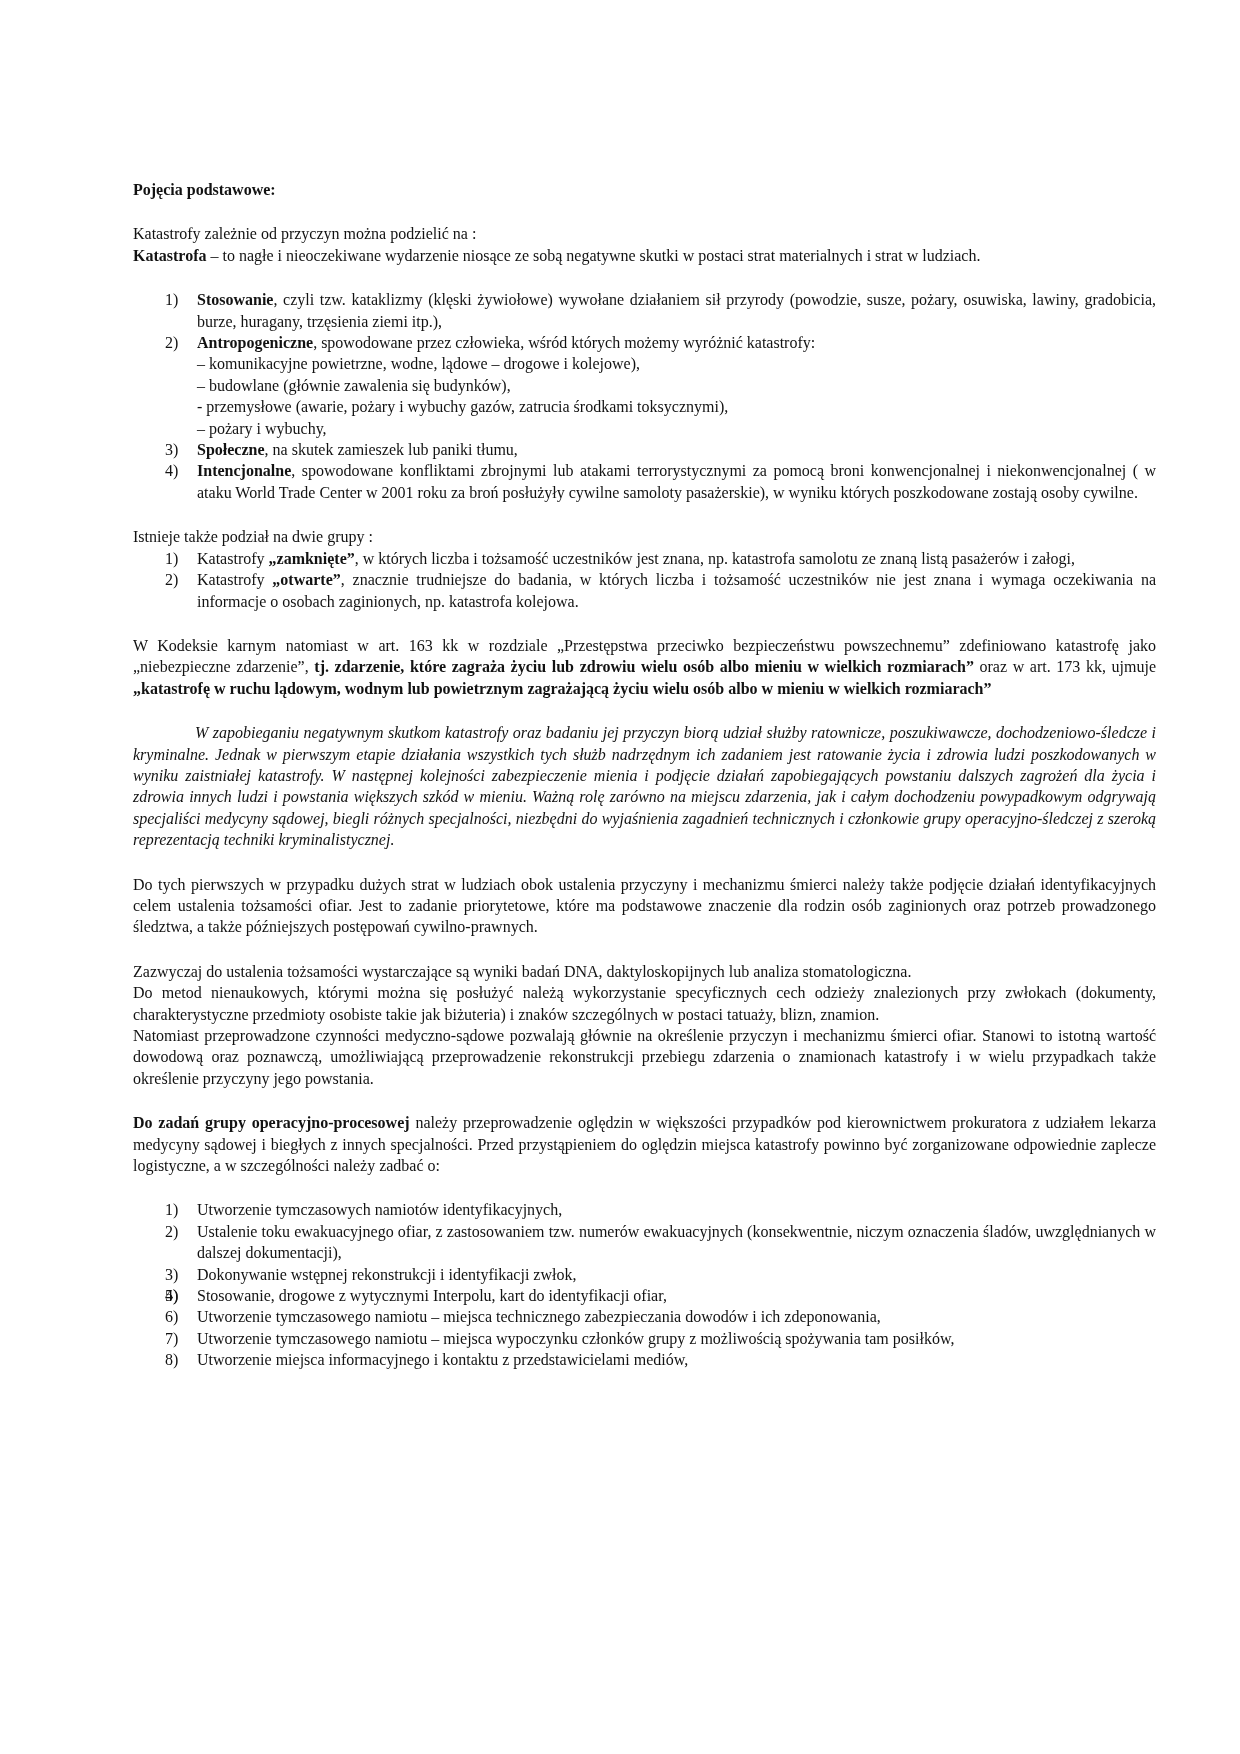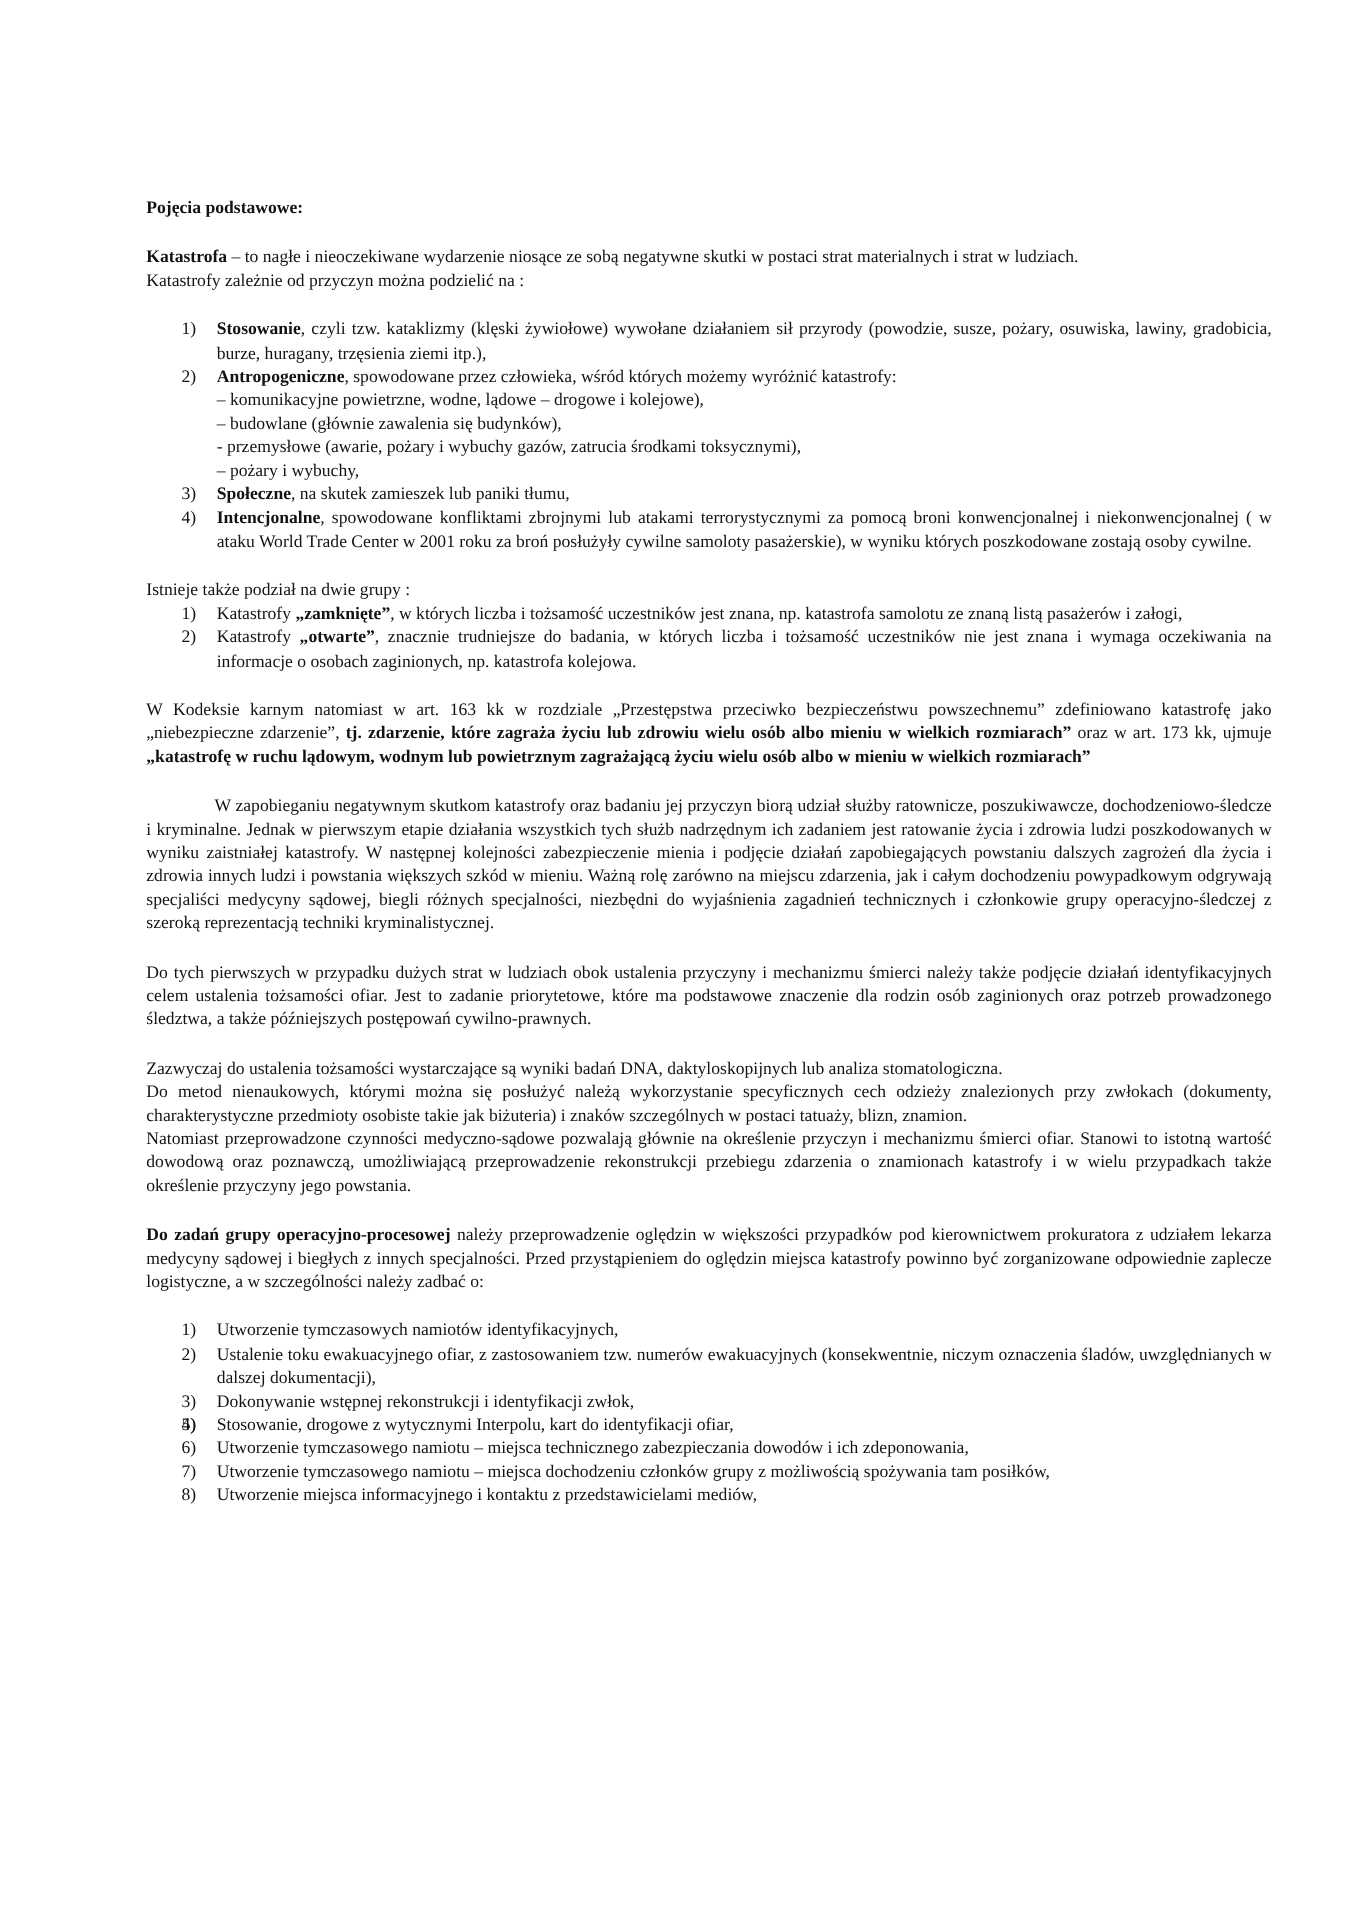--- a/index.html
+++ b/index.html
@@ -23,43 +23,43 @@
     padding: 147px 84px 0 133px;
     background: #ffffff;
     overflow: hidden;
     margin-top: 32px;
   }
   p {
     margin: 0;
     text-align: justify;
   }
   p.heading { font-weight: bold; }
-  p.indent { text-indent: 62px; }
+  p.indent { text-indent: 62px; font-style: italic; }
   .b { font-weight: bold; }
   .spacer { height: 23px; }
   .list { margin: 0; }
   .item {
     position: relative;
     padding-left: 64px;
     text-align: justify;
   }
   .item .num {
     position: absolute;
     left: 32px;
     top: 0;
   }
 </style>
 </head>
 <body>
 
 <main class="page">
     <p class="heading"><span class="b">Pojęcia podstawowe:</span></p>
     <div class="spacer"></div>
+    <p class=""><span>Katastrofy zależnie od przyczyn można podzielić na :</span></p>
     <p class=""><span class="b">Katastrofa</span><span> – to nagłe i nieoczekiwane wydarzenie niosące ze sobą negatywne skutki w postaci strat materialnych i strat w ludziach.</span></p>
-    <p class=""><span>Katastrofy zależnie od przyczyn można podzielić na :</span></p>
     <div class="spacer"></div>
     <div class="list">
       <div class="item"><span class="num">1)</span><span class="b">Stosowanie</span><span>, czyli tzw. kataklizmy (klęski żywiołowe) wywołane działaniem sił przyrody (powodzie, susze, pożary, osuwiska, lawiny, gradobicia, burze, huragany, trzęsienia ziemi itp.),</span></div>
       <div class="item"><span class="num">2)</span><span class="b">Antropogeniczne</span><span>, spowodowane przez człowieka, wśród których możemy wyróżnić katastrofy:</span><br><span>– komunikacyjne powietrzne, wodne, lądowe – drogowe i kolejowe),</span><br><span>– budowlane (głównie zawalenia się budynków),</span><br><span>- przemysłowe (awarie, pożary i wybuchy gazów, zatrucia środkami toksycznymi),</span><br><span>– pożary i wybuchy,</span></div>
       <div class="item"><span class="num">3)</span><span class="b">Społeczne</span><span>, na skutek zamieszek lub paniki tłumu,</span></div>
       <div class="item"><span class="num">4)</span><span class="b">Intencjonalne</span><span>, spowodowane konfliktami zbrojnymi lub atakami terrorystycznymi za pomocą broni konwencjonalnej i niekonwencjonalnej ( w ataku World Trade Center w 2001 roku za broń posłużyły cywilne samoloty pasażerskie), w wyniku których poszkodowane zostają osoby cywilne.</span></div>
     </div>
     <div class="spacer"></div>
     <p class=""><span>Istnieje także podział na dwie grupy :</span></p>
     <div class="list">
@@ -77,16 +77,16 @@
     <div class="spacer"></div>
     <p class=""><span class="b">Do zadań grupy operacyjno-procesowej</span><span> należy przeprowadzenie oględzin w większości przypadków pod kierownictwem prokuratora z udziałem lekarza medycyny sądowej i biegłych z innych specjalności. Przed przystąpieniem do oględzin miejsca katastrofy powinno być zorganizowane odpowiednie zaplecze logistyczne, a w szczególności należy zadbać o:</span></p>
     <div class="spacer"></div>
     <div class="list">
       <div class="item"><span class="num">1)</span><span>Utworzenie tymczasowych namiotów identyfikacyjnych,</span></div>
       <div class="item"><span class="num">2)</span><span>Ustalenie toku ewakuacyjnego ofiar, z zastosowaniem tzw. numerów ewakuacyjnych (konsekwentnie, niczym oznaczenia śladów, uwzględnianych w dalszej dokumentacji),</span></div>
       <div class="item"><span class="num">3)</span><span>Dokonywanie wstępnej rekonstrukcji i identyfikacji zwłok,</span></div>
       <div class="item"><span class="num">4)</span></div>
       <div class="item"><span class="num">5)</span><span>Stosowanie, drogowe z wytycznymi Interpolu, kart do identyfikacji ofiar,</span></div>
       <div class="item"><span class="num">6)</span><span>Utworzenie tymczasowego namiotu – miejsca technicznego zabezpieczania dowodów i ich zdeponowania,</span></div>
-      <div class="item"><span class="num">7)</span><span>Utworzenie tymczasowego namiotu – miejsca dochodzeniu członków grupy z możliwością spożywania tam posiłków,</span></div>
+      <div class="item"><span class="num">7)</span><span>Utworzenie tymczasowego namiotu – miejsca wypoczynku członków grupy z możliwością spożywania tam posiłków,</span></div>
       <div class="item"><span class="num">8)</span><span>Utworzenie miejsca informacyjnego i kontaktu z przedstawicielami mediów,</span></div>
     </div>
   </main>
 
 </body></html>

